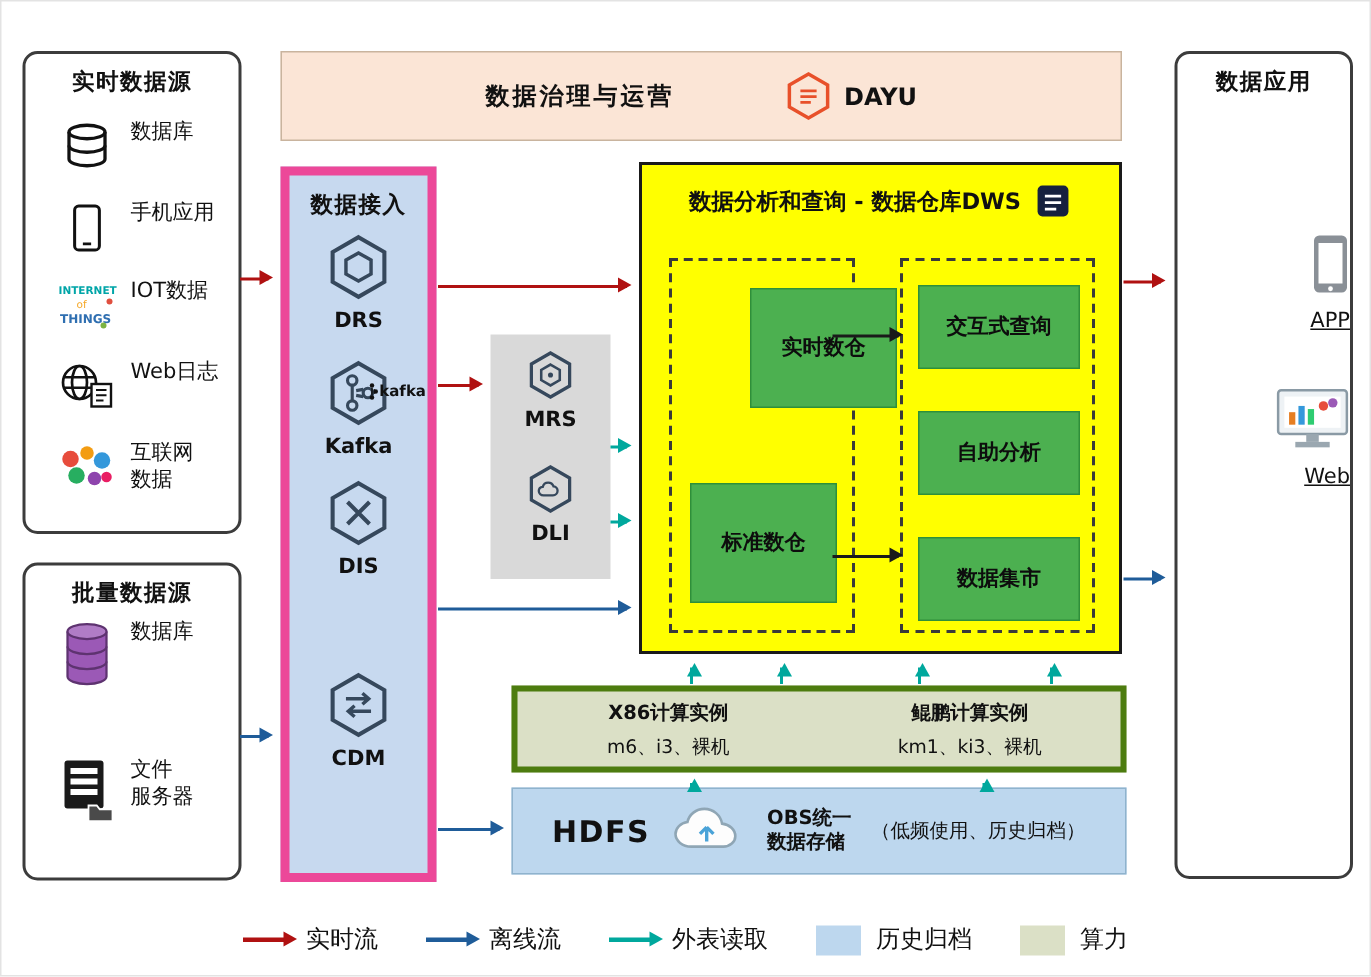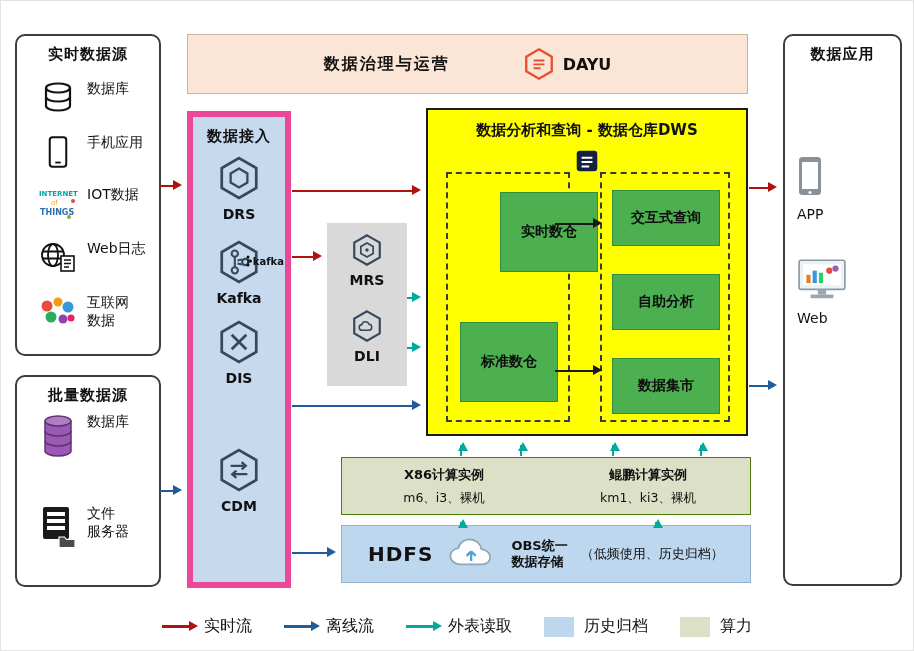--- a/index.html
+++ b/index.html
@@ -19,57 +19,57 @@
   #realtime-box { left:14px; top:33px; width:146px; height:322px; }
   #batch-box    { left:14px; top:374px; width:146px; height:212px; }
   #apps-box     { left:782px; top:33px; width:119px; height:552px; }
   .box-title { text-align:center; font-weight:bold; font-size:15px; padding-top:9px; letter-spacing:1px; }
 
   .src-item { position:absolute; left:8px; width:130px; height:44px;
               display:flex; align-items:flex-start; gap:7px;margin-left:11px; }
   .src-item .ic { width:44px; display:flex; justify-content:center; flex:none; }
   .src-item .lbl { font-size:14px; line-height:1.25; font-weight:normal; }
 
-  .app-item { position:absolute; left:12px; width:100%; text-align:left; }
+  .app-item { position:absolute; left:0; width:100%; text-align:right;text-decoration:underline; }
   .app-item .lbl { font-size:14px; margin-top:4px; }
 
   
   .ingestion { position:absolute; left:186px; top:110px; width:104px; height:477px;
                background:var(--ingestion-fill,#c7d9ef); border:6px solid #ec4899; }
   .ing-title { text-align:center; font-weight:bold; font-size:15px; padding-top:10px; letter-spacing:1px; }
   .ing-item  { position:absolute; left:0; width:100%; text-align:center; }
   .ing-item .lbl { font-weight:bold; font-size:14px; margin-top:1px; }
   .kafka-badge { position:absolute; right:1px; top:16px; font-size:10px; font-weight:bold;
                  display:flex; align-items:center; gap:1px; }
 
   
   .gray-panel { position:absolute; left:326px; top:222px; width:80px; height:163px; background:#d9d9d9; }
   .gp-item { position:absolute; left:0; width:100%; text-align:center; }
   .gp-item .lbl { font-weight:bold; font-size:14px; margin-top:1px; }
 
   
   .dws { position:absolute; left:425px; top:107px; width:322px; height:328px;
          background:var(--dws-fill,#ffff00); border:2px solid #1a1a1a; }
   .dws-title { position:absolute; top:11px; left:0; width:100%; display:flex; justify-content:center;
-               align-items:center; gap:8px; font-weight:bold; font-size:15px;flex-direction:column; }
+               align-items:center; gap:8px; font-weight:bold; font-size:15px; }
   .dws-group { position:absolute; border:2px dashed #3a3a3a; }
   #grp-wh  { left:18px;  top:62px; width:124px; height:250px; }
   #grp-svc { left:172px; top:62px; width:130px; height:250px; }
   .gbox { position:absolute; background:var(--green-box,#4cb050); border:1px solid #2f8f3a;
           display:flex; align-items:center; justify-content:center;
           font-weight:bold; font-size:14px; color:#0d0d0d; text-align:center; }
   #wh0 { left:12px; top:18px;  width:98px;  height:80px;margin-left:40px; }
   #wh1 { left:12px; top:148px; width:98px;  height:80px; }
   #svc0 { left:10px; top:16px;  width:108px; height:56px; }
   #svc1 { left:10px; top:100px; width:108px; height:56px; }
   #svc2 { left:10px; top:184px; width:108px; height:56px; }
 
   
   .compute-box { position:absolute; left:340px; top:456px; width:410px; height:58px;
-                 background:var(--compute-fill,#dbe0c6); border:1px solid #4d7c0f; display:flex; }
+                 background:var(--compute-fill,#dbe0c6); border:4px solid #4d7c0f; display:flex; }
   .compute-box .half { flex:1; display:flex; flex-direction:column; align-items:center; justify-content:center; }
   .compute-box .t { font-weight:bold; font-size:13px; }
   .compute-box .s { font-size:12.5px; margin-top:6px; }
 
   .hdfs-box { position:absolute; left:340px; top:524px; width:410px; height:58px;
               background:var(--archive-fill,#bdd7ee); border:1px solid #8fb3cd;
               display:flex; align-items:center; gap:13px; padding:0 10px 0 26px; }
   .hdfs-label { font-weight:bold; font-size:20px; letter-spacing:1px; }
   .obs-label  { font-weight:bold; font-size:13px; line-height:1.25; }
   .hdfs-note  { font-size:13px; }

